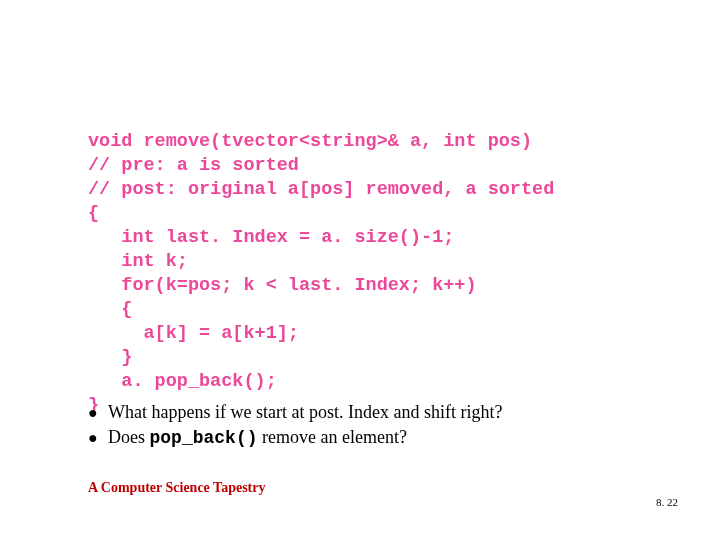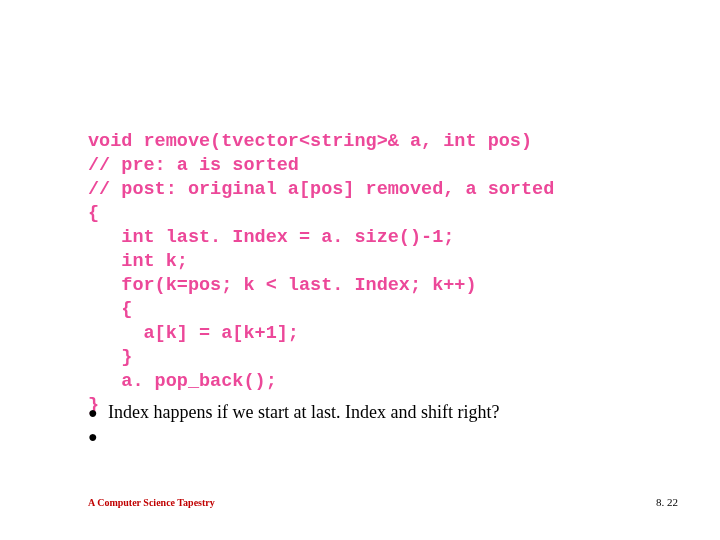--- a/index.html
+++ b/index.html
@@ -55,24 +55,24 @@
     flex: 0 0 20px;
     font-size: 16px;
   }
   .bullets .txt code {
     font-family: "Courier New", Courier, monospace;
     font-weight: bold;
   }
   .footer-left {
     position: absolute;
     left: 88px;
-    bottom: 32px;
+    bottom: 44px;
     font-family: "Times New Roman", Times, serif;
     font-weight: bold;
-    font-size: 10px;
+    font-size: 14px;
     color: #c00000;
   }
   .footer-right {
     position: absolute;
     right: 42px;
     bottom: 32px;
     font-family: "Times New Roman", Times, serif;
     font-size: 11px;
     color: #000;
     margin-top: 34px;
@@ -94,24 +94,27 @@
    {
      a[k] = a[k+1];
    }
    a. pop_back();
 }</div>
 
   <div class="bullets">
     <div class="row">
       <div class="dot">●</div>
       <div class="txt">
-        <span>Index happens if we start at last. Index and shift right?</span>
+        <span>What happens if we start at post. Index and shift right?</span>
       </div>
     </div>
     <div class="row">
       <div class="dot">●</div>
+      <div class="txt">
+        <span>Does </span><code>pop_back()</code><span> remove an element?</span>
+      </div>
     </div>
   </div>
 
   <div class="footer-left">A Computer Science Tapestry</div>
   <div class="footer-right">8. 22</div>
 
 </div>
 
 </body></html>

